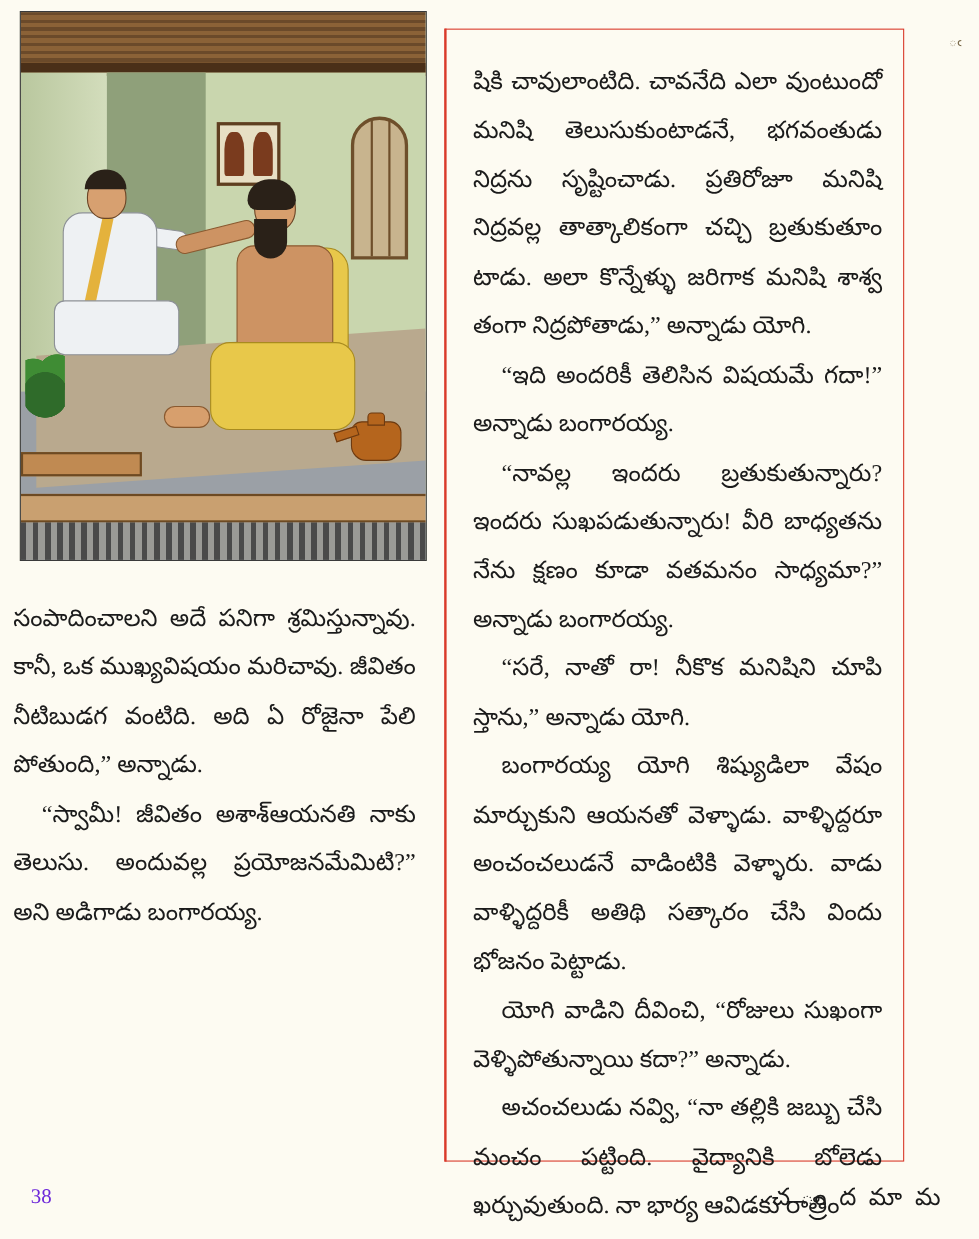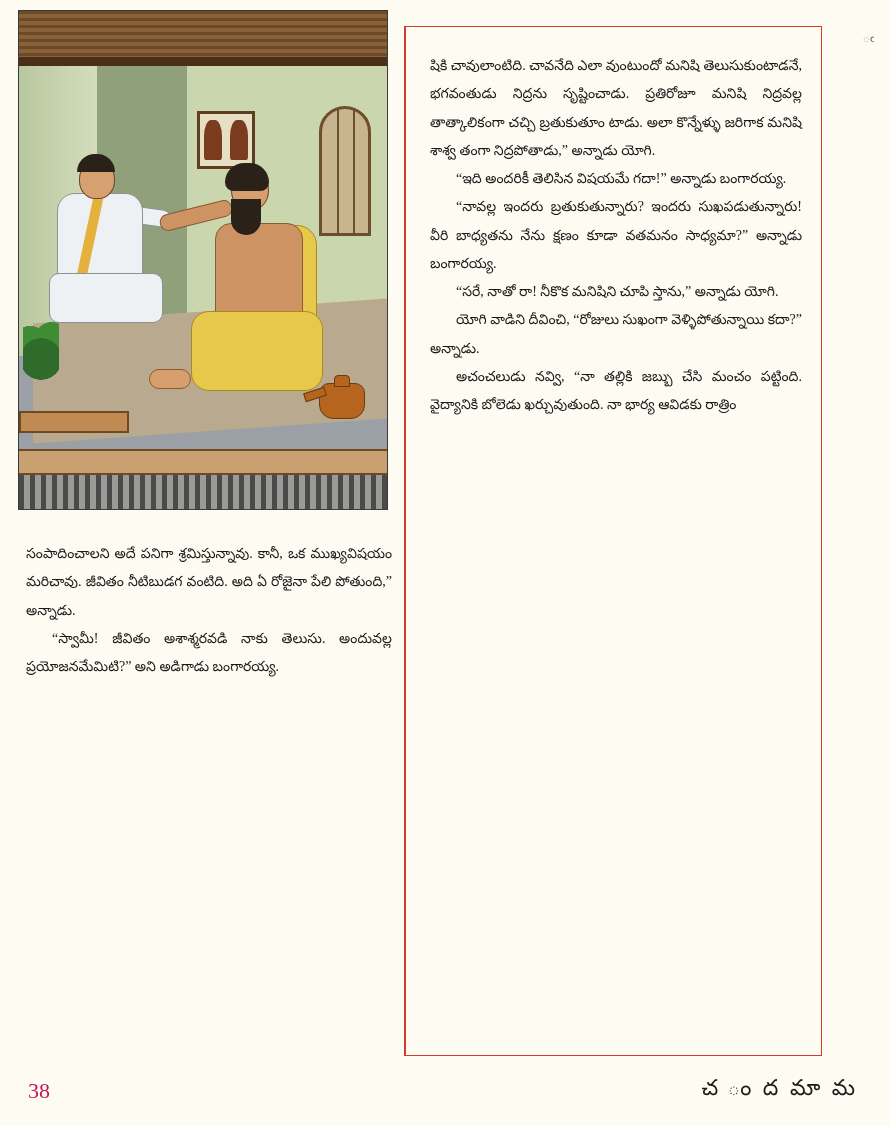--- a/index.html
+++ b/index.html
@@ -219,48 +219,48 @@
   .kettle::after {
     content: ""; position: absolute; left: 14px; top: -9px; width: 14px; height: 10px;
     background: #b5651d; border: 1px solid #6d3a10; border-radius: 4px 4px 0 0;
   }
 
   
   .col {
     position: absolute;
     font-family: "Liberation Serif", serif;
     color: #1b1b1b;
-    font-size: 14px;
+    font-size: 22px;
     line-height: 2.02;
     text-align: justify;
   }
   .col-left {
-    left: 26px;
+    left: 12px;
     top: 540px;
     width: 366px;
   }
   .col-right {
     left: 430px;
     top: 52px;
     width: 372px;
   }
   .col p {
     margin: 0 0 0 0;
     text-indent: 26px;
   }
   .col p.noindent {
     text-indent: 0;
   }
 
   .page-number {
     position: absolute;
     left: 28px;
     top: 1078px;
-    font-size: 22px;
-    color: #be185d;
+    font-size: 19px;
+    color: #6d28d9;
     font-family: "Liberation Serif", serif;
   }
   .footer-title {
     position: absolute;
     right: 32px;
     top: 1075px;
     font-size: 22px;
     letter-spacing: 3px;
     color: #1b1b1b;
     font-family: "Liberation Serif", serif;
@@ -314,28 +314,29 @@
     <div class="fig-b-beard"></div>
 
     <div class="kettle"></div>
 
     <div class="ill-step"></div>
     <div class="ill-bottom-band"></div>
   </div>
 
   <div class="col col-left">
     <p class="noindent">సంపాదించాలని అదే పనిగా శ్రమిస్తున్నావు. కానీ, ఒక ముఖ్యవిషయం మరిచావు. జీవితం నీటిబుడగ వంటిది. అది ఏ రోజైనా పేలి పోతుంది,”  అన్నాడు.</p>
-    <p>“స్వామీ! జీవితం అశాశ్మరవడి నాకు తెలుసు. అందువల్ల ప్రయోజనమేమిటి?” అని అడిగాడు బంగారయ్య.</p>
+    <p>“స్వామీ! జీవితం అశాశ్ఆయనతి నాకు తెలుసు. అందువల్ల ప్రయోజనమేమిటి?” అని అడిగాడు బంగారయ్య.</p>
   </div>
 
   <div class="col col-right">
     <p class="noindent">షికి చావులాంటిది. చావనేది ఎలా వుంటుందో మనిషి తెలుసుకుంటాడనే, భగవంతుడు నిద్రను సృష్టించాడు. ప్రతిరోజూ మనిషి నిద్రవల్ల తాత్కాలికంగా చచ్చి బ్రతుకుతూం టాడు. అలా కొన్నేళ్ళు జరిగాక మనిషి శాశ్వ తంగా నిద్రపోతాడు,” అన్నాడు యోగి.</p>
     <p>“ఇది అందరికీ తెలిసిన విషయమే గదా!” అన్నాడు బంగారయ్య.</p>
     <p>“నావల్ల ఇందరు బ్రతుకుతున్నారు? ఇందరు సుఖపడుతున్నారు! వీరి బాధ్యతను నేను క్షణం కూడా వతమనం సాధ్యమా?” అన్నాడు బంగారయ్య.</p>
     <p>“సరే, నాతో రా! నీకొక మనిషిని చూపి స్తాను,” అన్నాడు యోగి.</p>
+    <p>బంగారయ్య యోగి శిష్యుడిలా వేషం మార్చుకుని ఆయనతో వెళ్ళాడు. వాళ్ళిద్దరూ అంచంచలుడనే వాడింటికి వెళ్ళారు. వాడు వాళ్ళిద్దరికీ అతిథి సత్కారం చేసి విందు భోజనం పెట్టాడు.</p>
     <p>యోగి వాడిని దీవించి, “రోజులు సుఖంగా వెళ్ళిపోతున్నాయి కదా?” అన్నాడు.</p>
     <p>అచంచలుడు నవ్వి, “నా తల్లికి జబ్బు చేసి మంచం పట్టింది. వైద్యానికి బోలెడు ఖర్చువుతుంది. నా భార్య ఆవిడకు రాత్రిం</p>
   </div>
 
   <div class="page-number">38</div>
   <div class="footer-title">చ ం ద మా మ</div>
   <div class="corner-mark">ఁ</div>
 
 </div>
 

